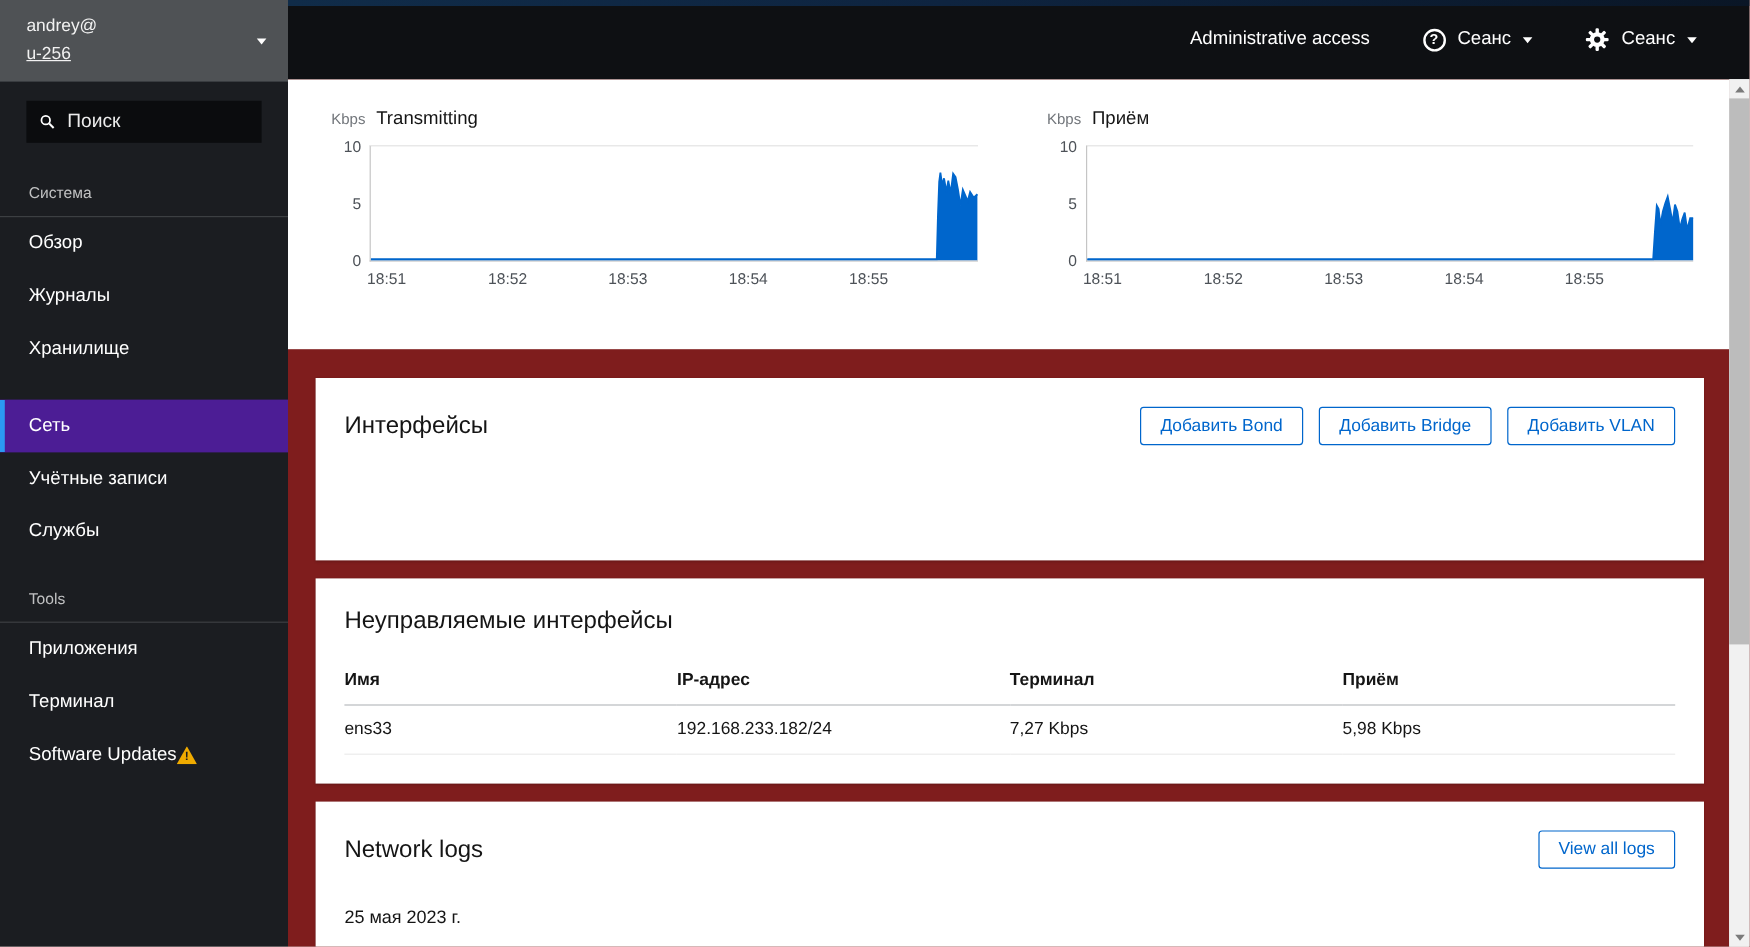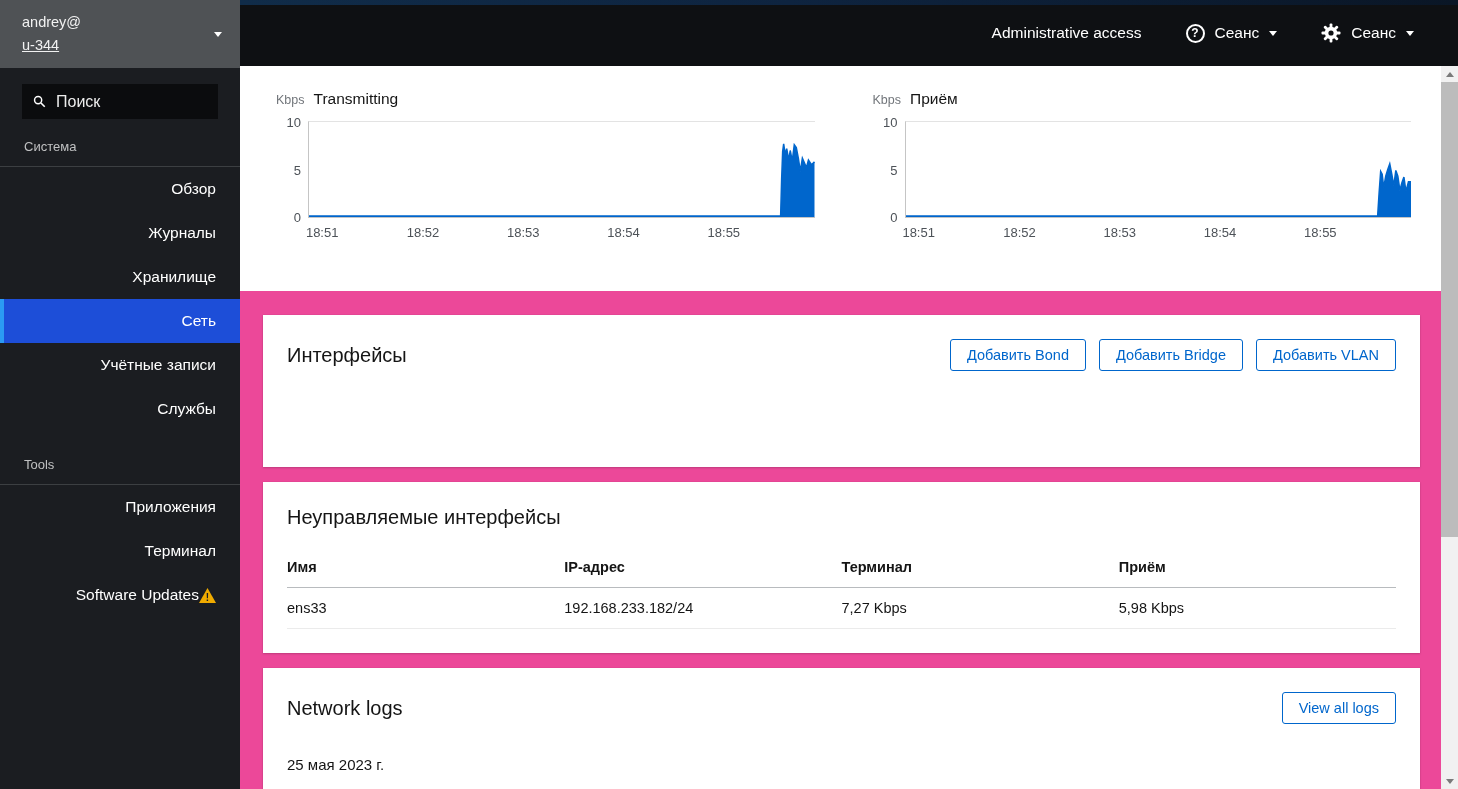--- a/index.html
+++ b/index.html
@@ -13,43 +13,43 @@
   .user-block { background: #4f5255; min-height: 66px; padding: 11px 18px 11px 22px; display: flex; align-items: center; cursor: pointer; }
   .user-names { flex: 1; font-size: 14.5px; line-height: 1.6; color: #f2f2f2; }
   .user-host { text-decoration: underline; }
   .caret { width: 0; height: 0; border-left: 4.5px solid transparent; border-right: 4.5px solid transparent; border-top: 5.5px solid #fff; display: inline-block; }
 
   .search-wrap { padding: 16px 22px 0 22px; }
   .search-box { background: #0b0c0e; display: flex; align-items: center; gap: 10px; padding: 7px 11px; height: 35px; }
   .search-input { background: transparent; border: none; outline: none; color: #fff; font-size: 16px; width: 100%; font-family: inherit; }
   .search-input::placeholder { color: #ececec; opacity: 1; }
 
-  .nav { padding-top: 20px; }
+  .nav { padding-top: 34px; }
   .nav-section + .nav-section { margin-top: 26px; }
   .nav-section-header { padding: 0 24px 12px; border-bottom: 1px solid #3c3f42; font-size: 13px; color: #c0c1c2; }
-  .nav-item { display: flex; align-items: center; justify-content: flex-end; padding: 13px 24px; font-size: 15.5px; color: #fff; cursor: pointer; text-decoration: none; }
-  .nav-item.active { background: #1d4ed8; box-shadow: inset 4px 0 0 0 #2b9af3; }
+  .nav-item { display: flex; align-items: center; justify-content: flex-start; padding: 13px 24px; font-size: 15.5px; color: #fff; cursor: pointer; text-decoration: none; }
+  .nav-item.active { background: #4c1d95; box-shadow: inset 4px 0 0 0 #2b9af3; margin-top: 20px; }
 
   .warn-icon { position: relative; width: 17px; height: 15px; display: inline-block; flex: 0 0 auto; }
   .warn-icon .tri { position: absolute; inset: 0; background: #f0ab00; clip-path: polygon(50% 0, 100% 100%, 0 100%); }
   .warn-icon::after { content: "!"; position: absolute; left: 50%; top: 60%; transform: translate(-50%,-50%); font-size: 10px; font-weight: bold; color: #1b1d21; z-index: 1; }
 
   
   .main { flex: 1; display: flex; flex-direction: column; min-width: 0; }
   .masthead { flex: 0 0 66px; background: #0e1013; display: flex; align-items: center; color: #fff; padding-right: 44px; position: relative; }
   .masthead::before { content: ""; position: absolute; top: 0; left: 0; right: 0; height: 5px;
     background: linear-gradient(90deg, #102c49 0%, #0e2440 45%, #0a1626 100%); }
   .mast-right { margin-left: auto; display: flex; gap: 44px; }
   .mast-btn { display: flex; align-items: center; gap: 10px; background: none; border: none; color: #fff; font-size: 15.5px; font-family: inherit; cursor: pointer; }
   .q-icon { width: 19px; height: 19px; border: 2px solid #fff; border-radius: 50%; display: inline-flex; align-items: center; justify-content: center; font-size: 12px; font-weight: bold; line-height: 1; }
   .gear-svg { display: block; }
 
   
   .content { flex: 1; display: flex; min-height: 0; }
-  .scroll-area { flex: 1; overflow: hidden; background: #ec4899; min-width: 0; }
+  .scroll-area { flex: 1; overflow: hidden; background: #7f1d1d; min-width: 0; }
 
   .charts-band { background: #fff; padding: 24px 30px 0 34px; height: 225px; display: flex; gap: 56px; }
   .chart { flex: 1; min-width: 0; }
   .chart-head { display: flex; align-items: baseline; gap: 9px; padding-left: 2px; }
   .chart-unit { font-size: 12.5px; color: #72767b; }
   .chart-title { font-size: 15.5px; color: #151515; }
   .plot-wrap { margin-left: 34px; margin-top: 13px; }
   .plot { position: relative; height: 97px; border-left: 1px solid #c5c5c5; border-bottom: 1px solid #c5c5c5; border-top: 1px solid #e3e3e3; }
   .plot svg { position: absolute; left: 0; top: 0; width: 100%; height: 100%; display: block; }
   .yticks { position: absolute; inset: 0; pointer-events: none; }
@@ -82,21 +82,21 @@
 </style>
 </head>
 <body>
 
 <div class="app">
 
   <aside class="sidebar">
     <div class="user-block">
       <div class="user-names">
         <div>andrey@</div>
-        <div class="user-host">u-344</div>
+        <div class="user-host">u-256</div>
       </div>
       <span class="caret"></span>
     </div>
 
     <div class="search-wrap">
       <div class="search-box">
         <svg width="15" height="15" viewBox="0 0 16 16">
           <circle cx="6.3" cy="6.3" r="4.4" stroke="#ffffff" fill="none" stroke-width="1.8"></circle>
           <line x1="9.8" y1="9.8" x2="14.4" y2="14.4" stroke="#ffffff" stroke-width="2"></line>
         </svg>

